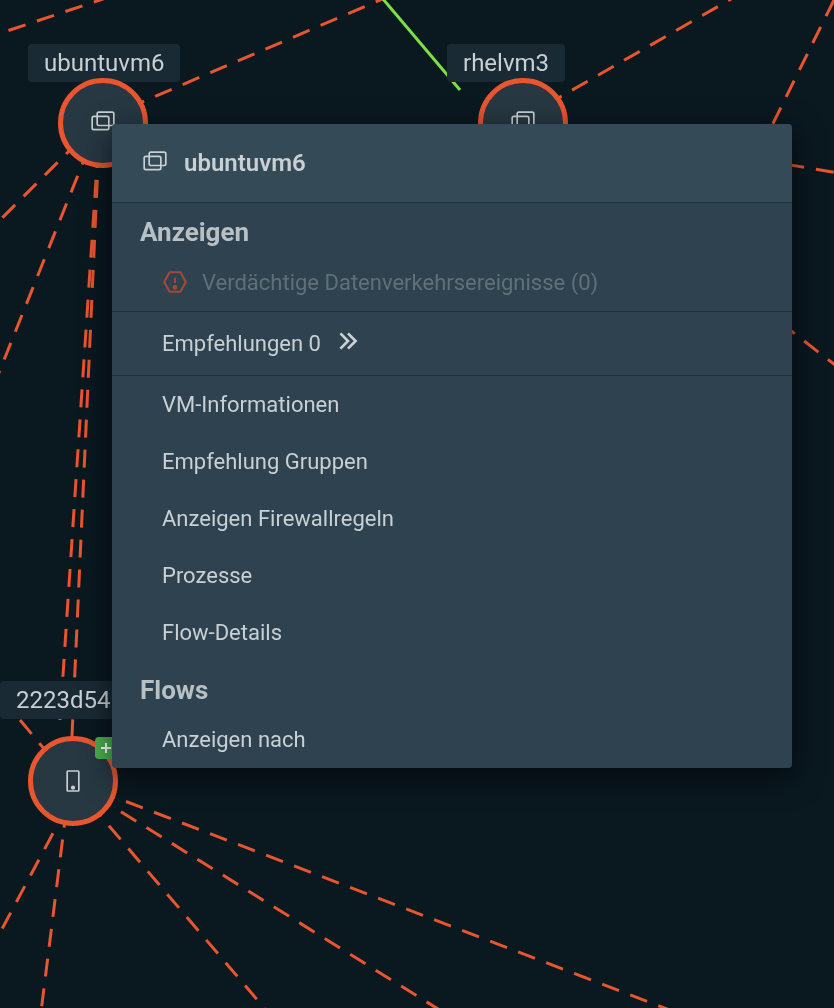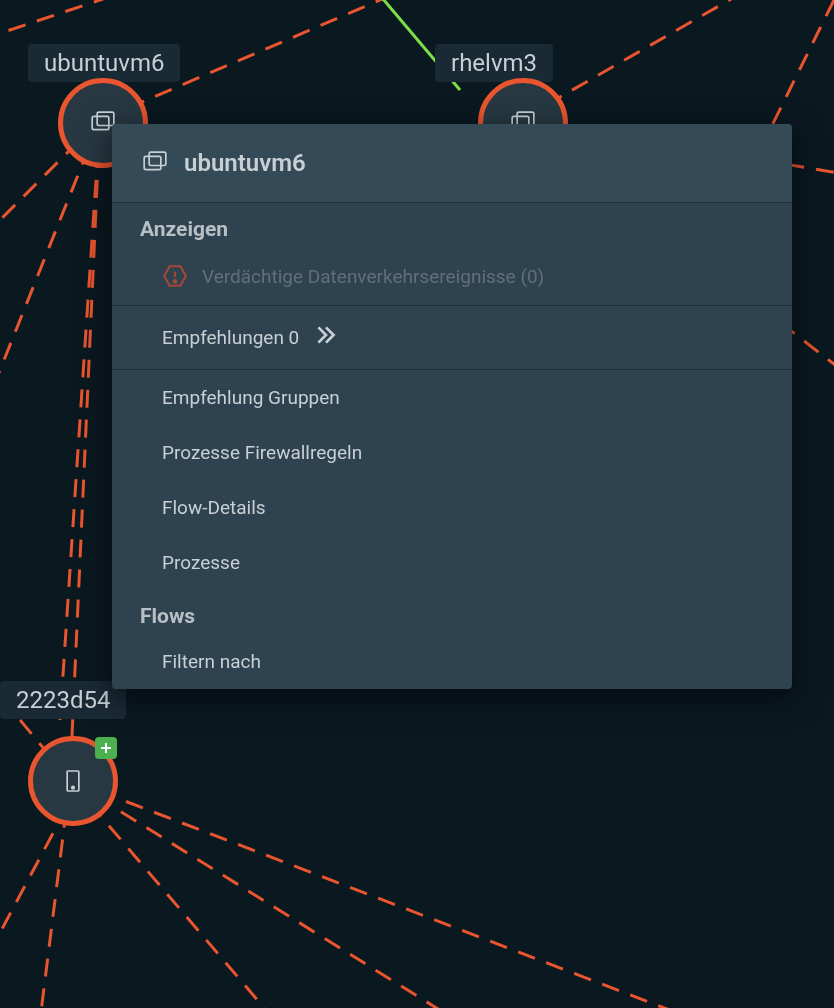--- a/index.html
+++ b/index.html
@@ -75,31 +75,31 @@
       display: flex;
       align-items: center;
       gap: 14px;
       padding: 24px 28px;
       border-bottom: 1px solid #1f3038;
       background: #344a56;
       font-weight: 600;
     }
     .menu-section-label {
       padding: 14px 25px 6px 28px;
-      font-size: 21px;
+      font-size: 26px;
       font-weight: 700;
       color: #b8c0c4;
     }
     .menu-item {
       display: flex;
       align-items: center;
       gap: 14px;
       padding: 16px 12px 16px 50px;
       cursor: pointer;
-      font-size: 19px;
+      font-size: 22px;
     }
     .menu-item.bordered-top { border-top: 1px solid #1f3038; }
     .menu-item.bordered-bottom { border-bottom: 1px solid #1f3038; }
     .menu-item.disabled { color: #617078; cursor: default; }
     .menu-item.disabled .alert-icon { opacity: .85; }
     .menu-item .spacer { flex: 1; }
     .menu-item .chev { color: #8c969c; font-size: 22px; }
 
     .alert-icon {
       display: inline-flex;
@@ -134,21 +134,21 @@
     <line x1="70" y1="780" x2="300" y2="1050"></line>
     <line x1="70" y1="780" x2="520" y2="1060"></line>
     <line x1="70" y1="780" x2="800" y2="1060"></line>
     <line x1="100" y1="120" x2="60" y2="720"></line>
     <line x1="-40" y1="1008" x2="60" y2="820"></line>
   </g>
   <line x1="350" y1="-40" x2="460" y2="90" stroke="#7be047" stroke-width="3"></line>
 </svg>
 
 <div class="node-label" style="top:44px;left:28px">ubuntuvm6</div>
-<div class="node-label" style="top:44px;left:435px">rhelvm3</div>
+<div class="node-label" style="top:44px;left:447px">rhelvm3</div>
 <div class="node-label" style="top:681px;left:0">2223d54</div>
 
 <div class="node-circle" style="top:78px;left:58px">
   <span class="vm-icon small-icon">
     <svg viewBox="0 0 36 36" fill="none" stroke="#c8d0d4" stroke-width="2">
       <rect x="5" y="10" width="20" height="16" rx="2"></rect>
       <rect x="11" y="5" width="20" height="16" rx="2"></rect>
     </svg>
   </span>
 </div>
@@ -202,30 +202,33 @@
     <span>Empfehlungen 0</span>
     <span class="dbl-chevron">
       <svg viewBox="0 0 24 24" fill="none" stroke="#c8d0d4" stroke-width="2.5">
         <polyline points="5,5 12,12 5,19"></polyline>
         <polyline points="12,5 19,12 12,19"></polyline>
       </svg>
     </span>
   </div>
 
   <div class="menu-item">
+    <span>VM-Informationen</span>
+  </div>
+  <div class="menu-item">
     <span>Empfehlung Gruppen</span>
   </div>
   <div class="menu-item">
-    <span>Prozesse Firewallregeln</span>
+    <span>Anzeigen Firewallregeln</span>
+  </div>
+  <div class="menu-item">
+    <span>Prozesse</span>
   </div>
   <div class="menu-item">
     <span>Flow-Details</span>
   </div>
-  <div class="menu-item">
-    <span>Prozesse</span>
-  </div>
 
   <div class="menu-section-label">Flows</div>
 
   <div class="menu-item">
-    <span>Filtern nach</span>
+    <span>Anzeigen nach</span>
   </div>
 </div>
 
 </body></html>

